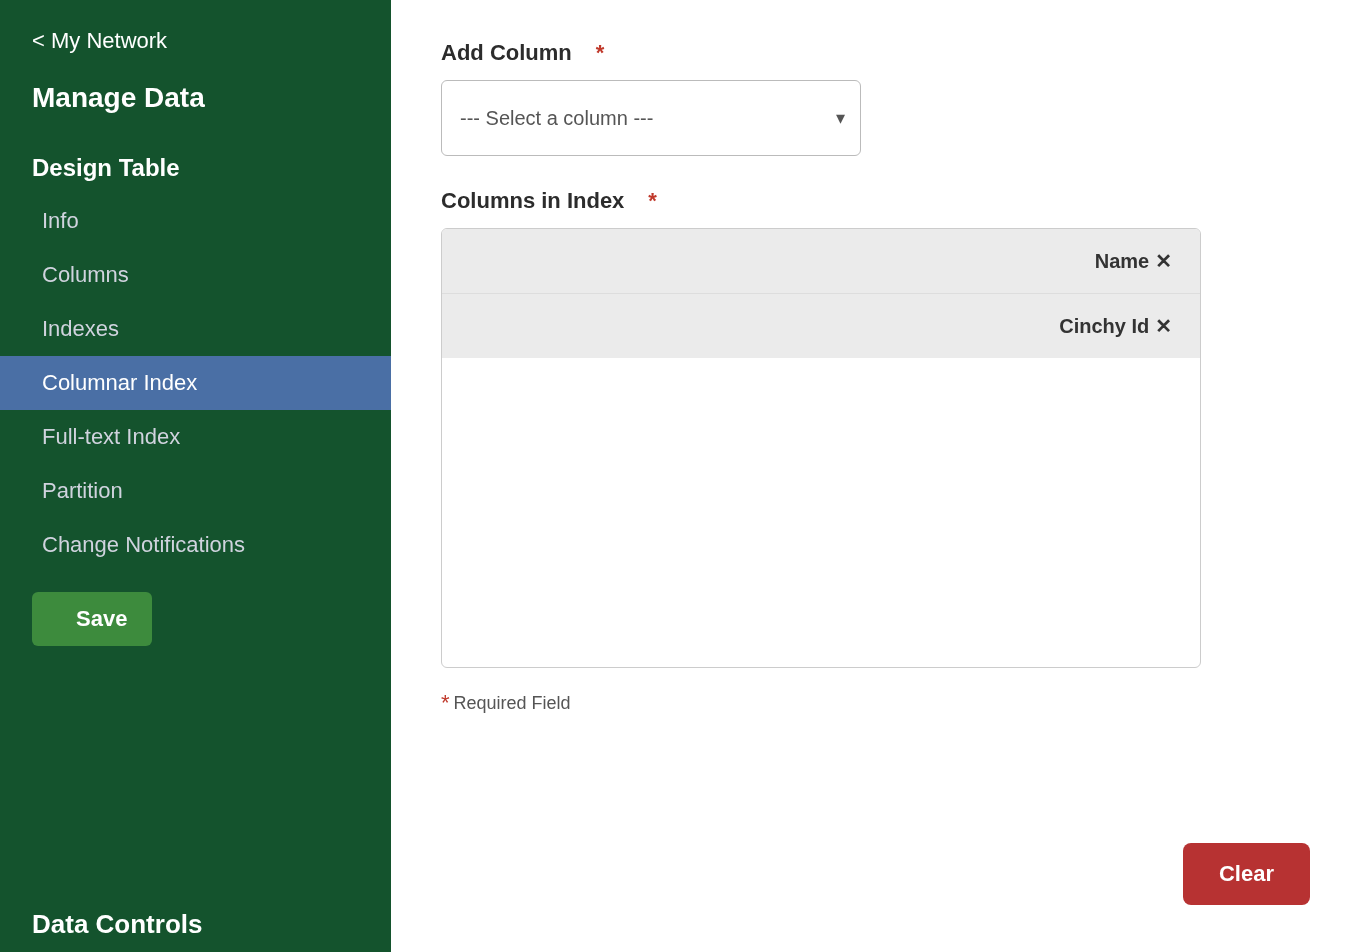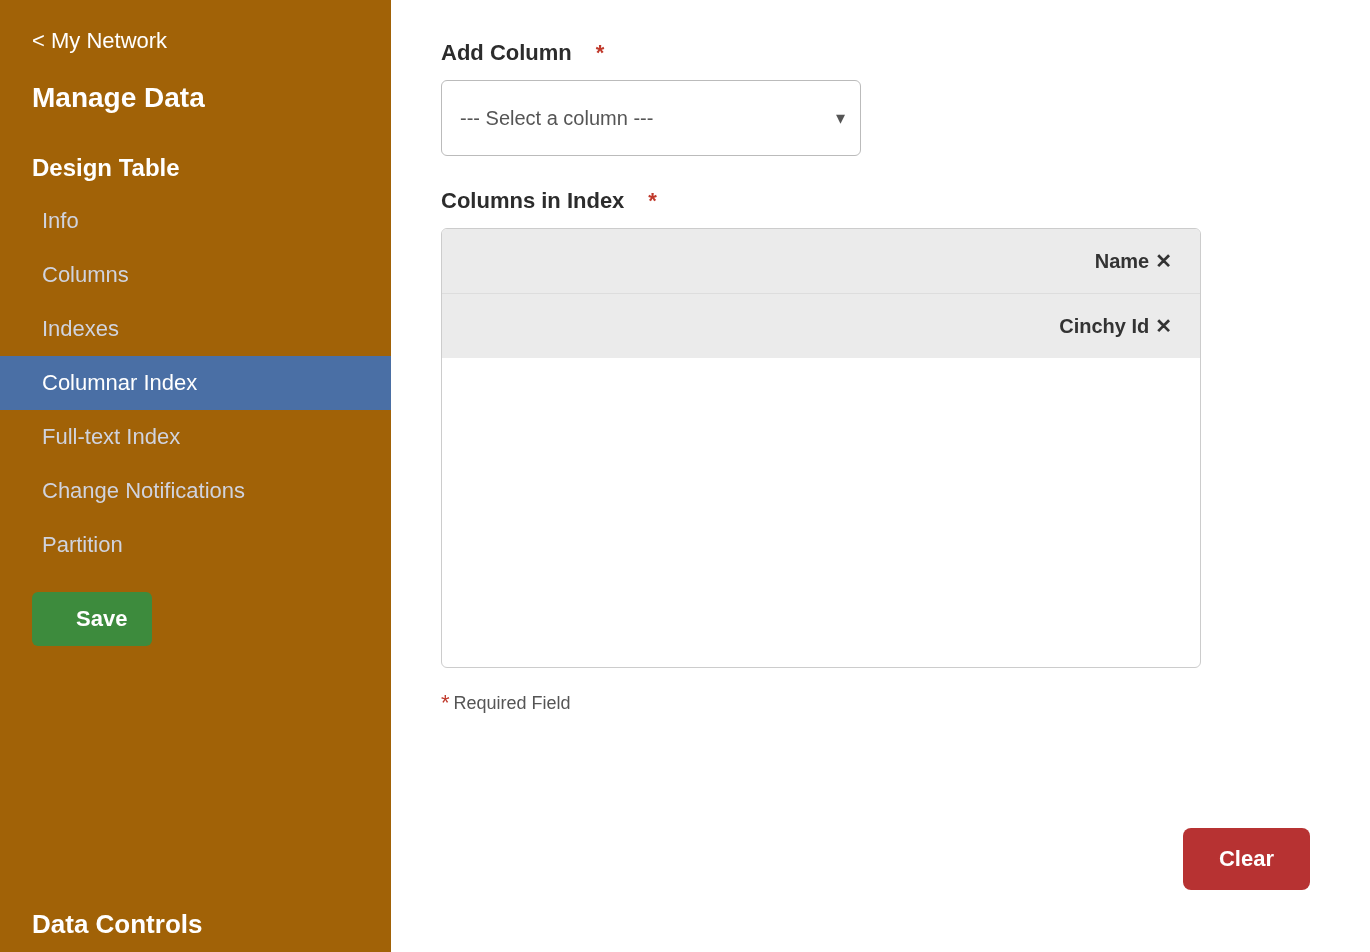--- a/index.html
+++ b/index.html
@@ -2,21 +2,21 @@
 <html><head>
   <meta charset="utf-8">
   <style>
     * { box-sizing: border-box; margin: 0; padding: 0; }
     body { font-family: -apple-system, BlinkMacSystemFont, 'Segoe UI', sans-serif; display: flex; height: 952px; width: 1370px; overflow: hidden; background: #fff; }
 
     
     .sidebar {
       width: 391px;
       min-width: 391px;
-      background: #a16207;
+      background: #14532d;
       color: #fff;
       display: flex;
       flex-direction: column;
       padding: 0;
       height: 100%;
     }
 
     .sidebar-back {
       padding: 28px 32px 20px 32px;
       font-size: 22px;
@@ -169,21 +169,21 @@
       margin-top: 22px;
       font-size: 18px;
       color: #555;
       display: flex;
       align-items: center;
       gap: 4px;
     }
 
     .clear-btn {
       position: absolute;
-      bottom: 62px;
+      bottom: 47px;
       right: 60px;
       background: #b73232;
       color: #fff;
       border: none;
       border-radius: 8px;
       padding: 18px 36px;
       font-size: 22px;
       font-weight: 600;
       cursor: pointer;
     }
@@ -195,22 +195,22 @@
   <div class="sidebar-back">&lt; My Network</div>
   <div class="sidebar-section-title">Manage Data</div>
   <div class="sidebar-nav-label">Design Table</div>
 
   <div id="nav-items-container">
       <div class="sidebar-nav-item">Info</div>
       <div class="sidebar-nav-item">Columns</div>
       <div class="sidebar-nav-item">Indexes</div>
       <div class="sidebar-nav-item active">Columnar Index</div>
       <div class="sidebar-nav-item">Full-text Index</div>
+      <div class="sidebar-nav-item">Partition</div>
       <div class="sidebar-nav-item">Change Notifications</div>
-      <div class="sidebar-nav-item">Partition</div>
     </div>
 
   <button class="sidebar-save-btn">Save</button>
 
   <div class="sidebar-bottom-section">Data Controls</div>
 </div>
 
 <div class="main-content">
 
   <div class="section-label">

